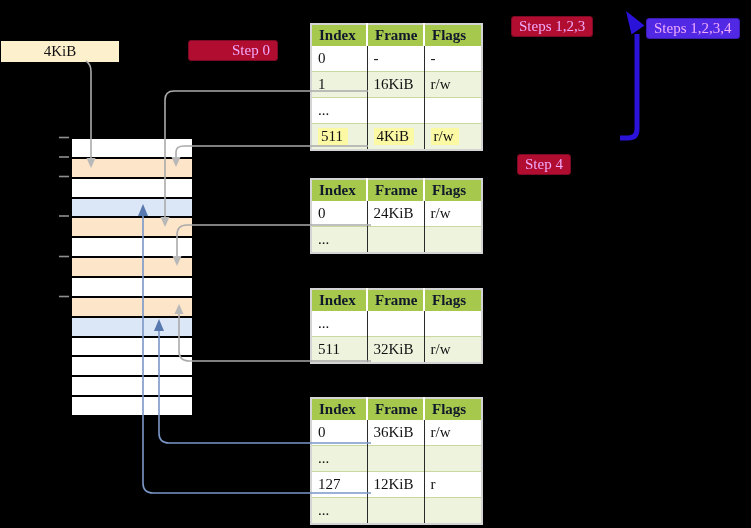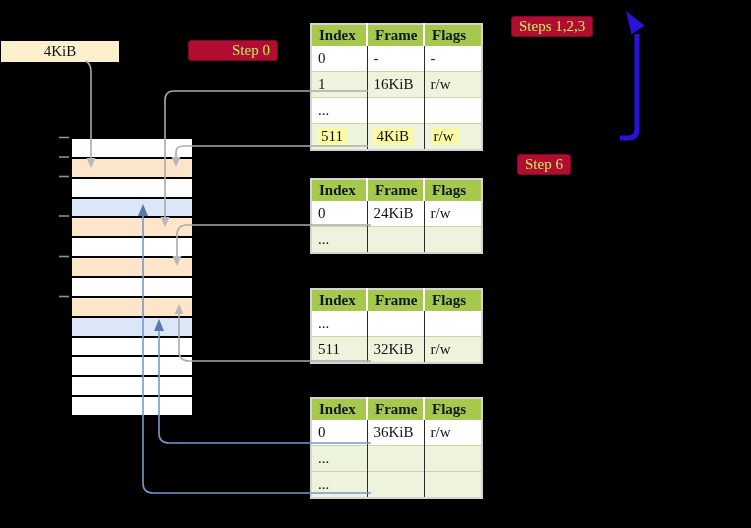--- a/index.html
+++ b/index.html
@@ -4,21 +4,21 @@
 <style>
   html,body{margin:0;padding:0;background:#000;}
   .stage{position:relative;width:751px;height:528px;background:#000;overflow:hidden;
          font-family:"Liberation Serif",serif;}
 
   
   .frame-label{position:absolute;left:1px;top:41px;width:118px;height:21px;
     background:#fdf0cd;color:#111;font-size:15px;text-align:center;line-height:21px;}
 
   
-  .badge{position:absolute;color:#bef264;font-size:15px;line-height:17px;
+  .badge{position:absolute;color:#f0abfc;font-size:15px;line-height:17px;
     padding:1px 7px;border-radius:3px;white-space:nowrap;}
   .badge.red{background:#b00d31;border:1px solid #7c0a24;}
   .badge.blue{background:#5128e4;border:1px solid #3a1bb4;}
   .badge.step0{left:188px;top:40px;padding-left:43px;}
   .badge.steps123{left:511px;top:16px;}
   .badge.steps1234{left:646px;top:18px;}
   .badge.step4{left:517px;top:154px;}
 
   
   .memory{position:absolute;left:70px;top:137px;width:120px;height:276px;
@@ -48,21 +48,22 @@
 </style>
 </head>
 <body>
 
 <div class="stage">
 
   <div class="frame-label">4KiB</div>
 
   <div class="badge red step0">Step 0</div>
   <div class="badge red steps123">Steps 1,2,3</div>
-  <div class="badge red step4">Step 6</div>
+  <div class="badge blue steps1234">Steps 1,2,3,4</div>
+  <div class="badge red step4">Step 4</div>
 
   <div class="memory">
       <div class="mem-row kind-free"></div>
       <div class="mem-row kind-table"></div>
       <div class="mem-row kind-free"></div>
       <div class="mem-row kind-page"></div>
       <div class="mem-row kind-table"></div>
       <div class="mem-row kind-free"></div>
       <div class="mem-row kind-table"></div>
       <div class="mem-row kind-free"></div>
@@ -181,20 +182,25 @@
     <tbody>
       <tr>
         <td>0</td>
         <td>36KiB</td>
         <td>r/w</td>
       </tr>
       <tr class="shade">
         <td>...</td>
         <td></td>
         <td></td>
+      </tr>
+      <tr>
+        <td>127</td>
+        <td>12KiB</td>
+        <td>r</td>
       </tr>
       <tr class="shade">
         <td>...</td>
         <td></td>
         <td></td>
       </tr>
     </tbody>
   </table>
 
   <svg class="overlay" width="751" height="528" viewBox="0 0 751 528">

